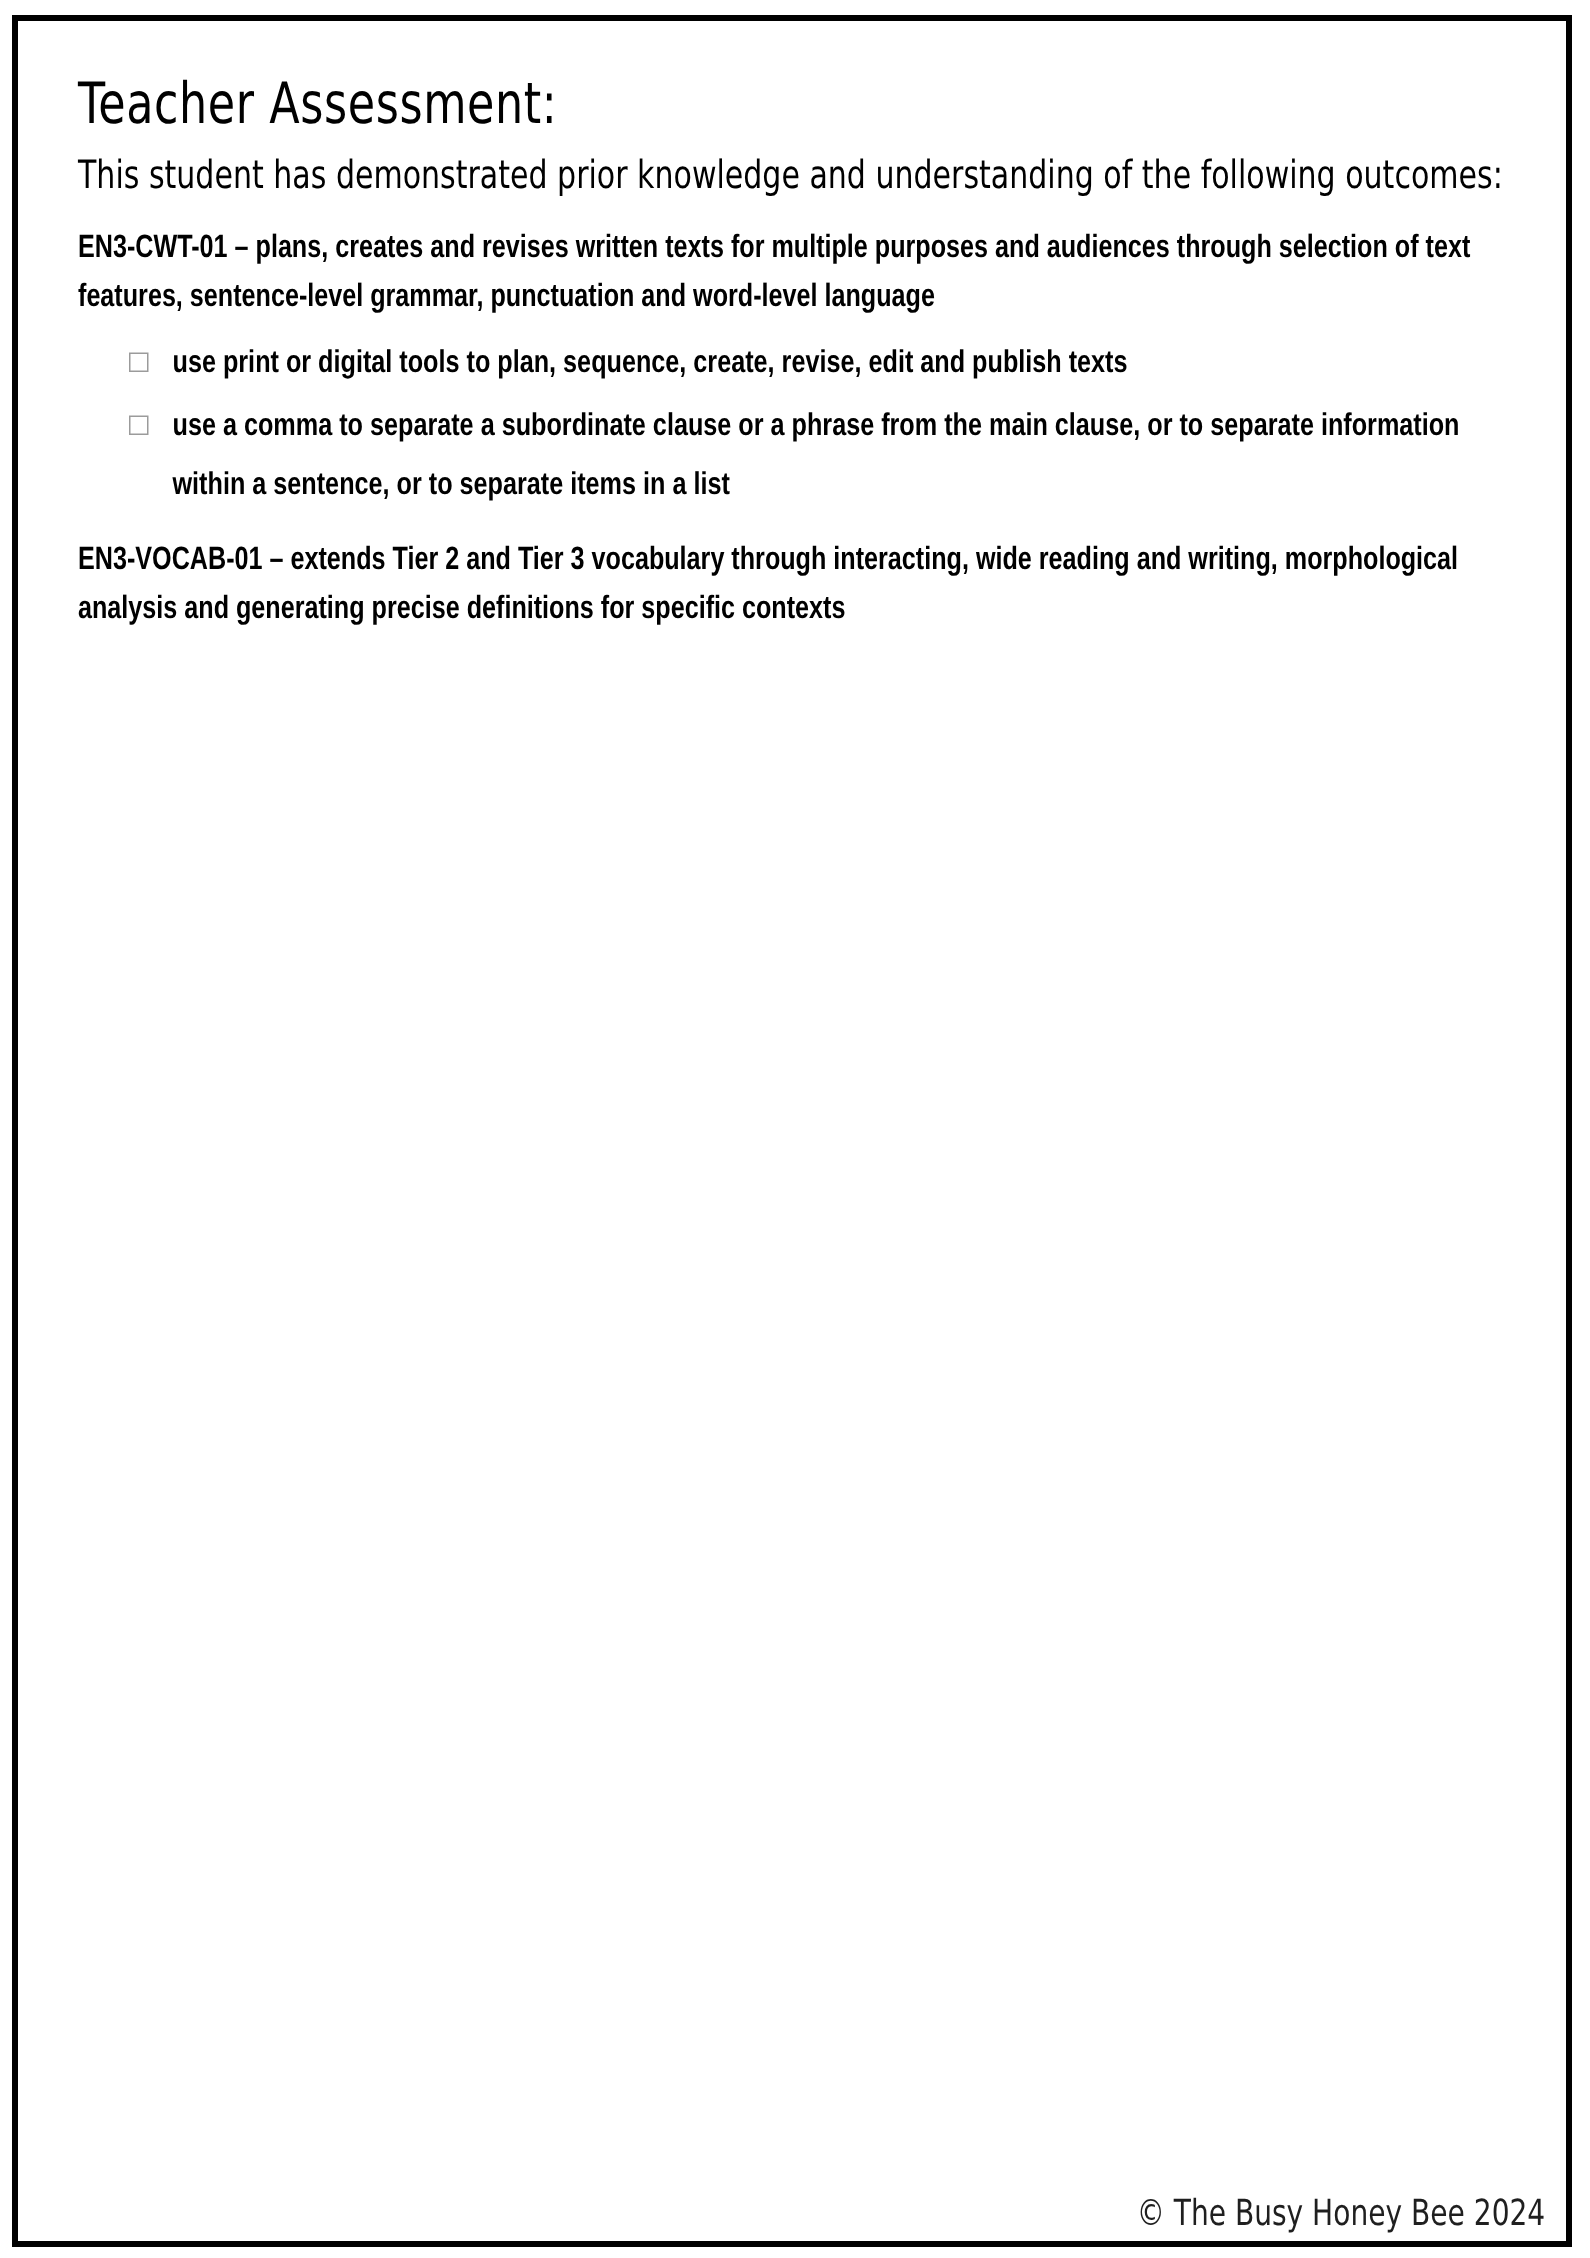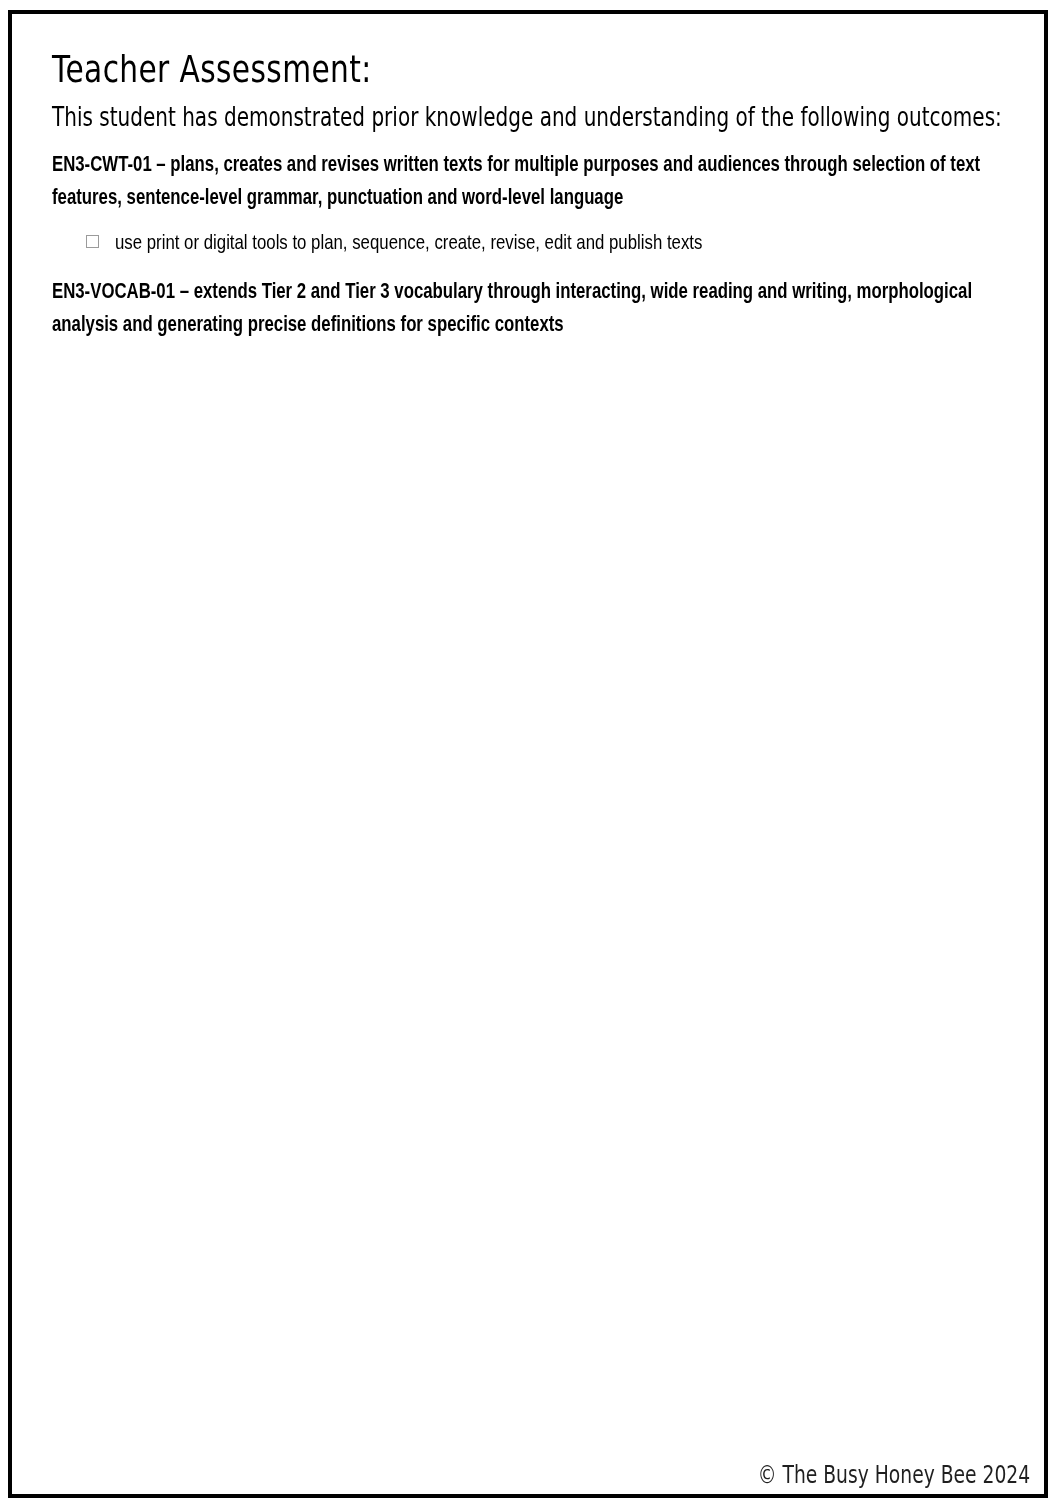--- a/index.html
+++ b/index.html
@@ -49,20 +49,21 @@
     font-weight: bold;
     font-size: 21.5px;
     line-height: 33px;
     width: 1210px;
     transform: scaleX(0.78);
     transform-origin: left top;
     margin: 0 0 8px 0;
   }
   .items {
     margin: 4px 0 14px 0;
+    font-weight: bold;
   }
   .item {
     display: flex;
     align-items: flex-start;
     margin-bottom: 3px;
   }
   .item-checkbox {
     flex: 0 0 auto;
     width: 13px;
     height: 13px;
@@ -101,20 +102,24 @@
   <div class="doc-title">Teacher Assessment:</div>
   <div class="doc-subtitle">This student has demonstrated prior knowledge and understanding of the following outcomes:</div>
   <div>
       <div class="section">
         <div class="section-heading">EN3-CWT-01 – plans, creates and revises written texts for multiple purposes and audiences through selection of text features, sentence-level grammar, punctuation and word-level language</div>
         <div class="items">
           <div class="item">
             <span class="item-checkbox"></span>
             <div class="item-label">use print or digital tools to plan, sequence, create, revise, edit and publish texts</div>
           </div>
+          <div class="item">
+            <span class="item-checkbox"></span>
+            <div class="item-label">use a comma to separate a subordinate clause or a phrase from the main clause, or to separate information within a sentence, or to separate items in a list</div>
+          </div>
         </div>
       </div>
       <div class="section">
         <div class="section-heading">EN3-VOCAB-01 – extends Tier 2 and Tier 3 vocabulary through interacting, wide reading and writing, morphological analysis and generating precise definitions for specific contexts</div>
       </div>
     </div>
 </div>
 
 <div class="footer">© The Busy Honey Bee 2024</div>
 

